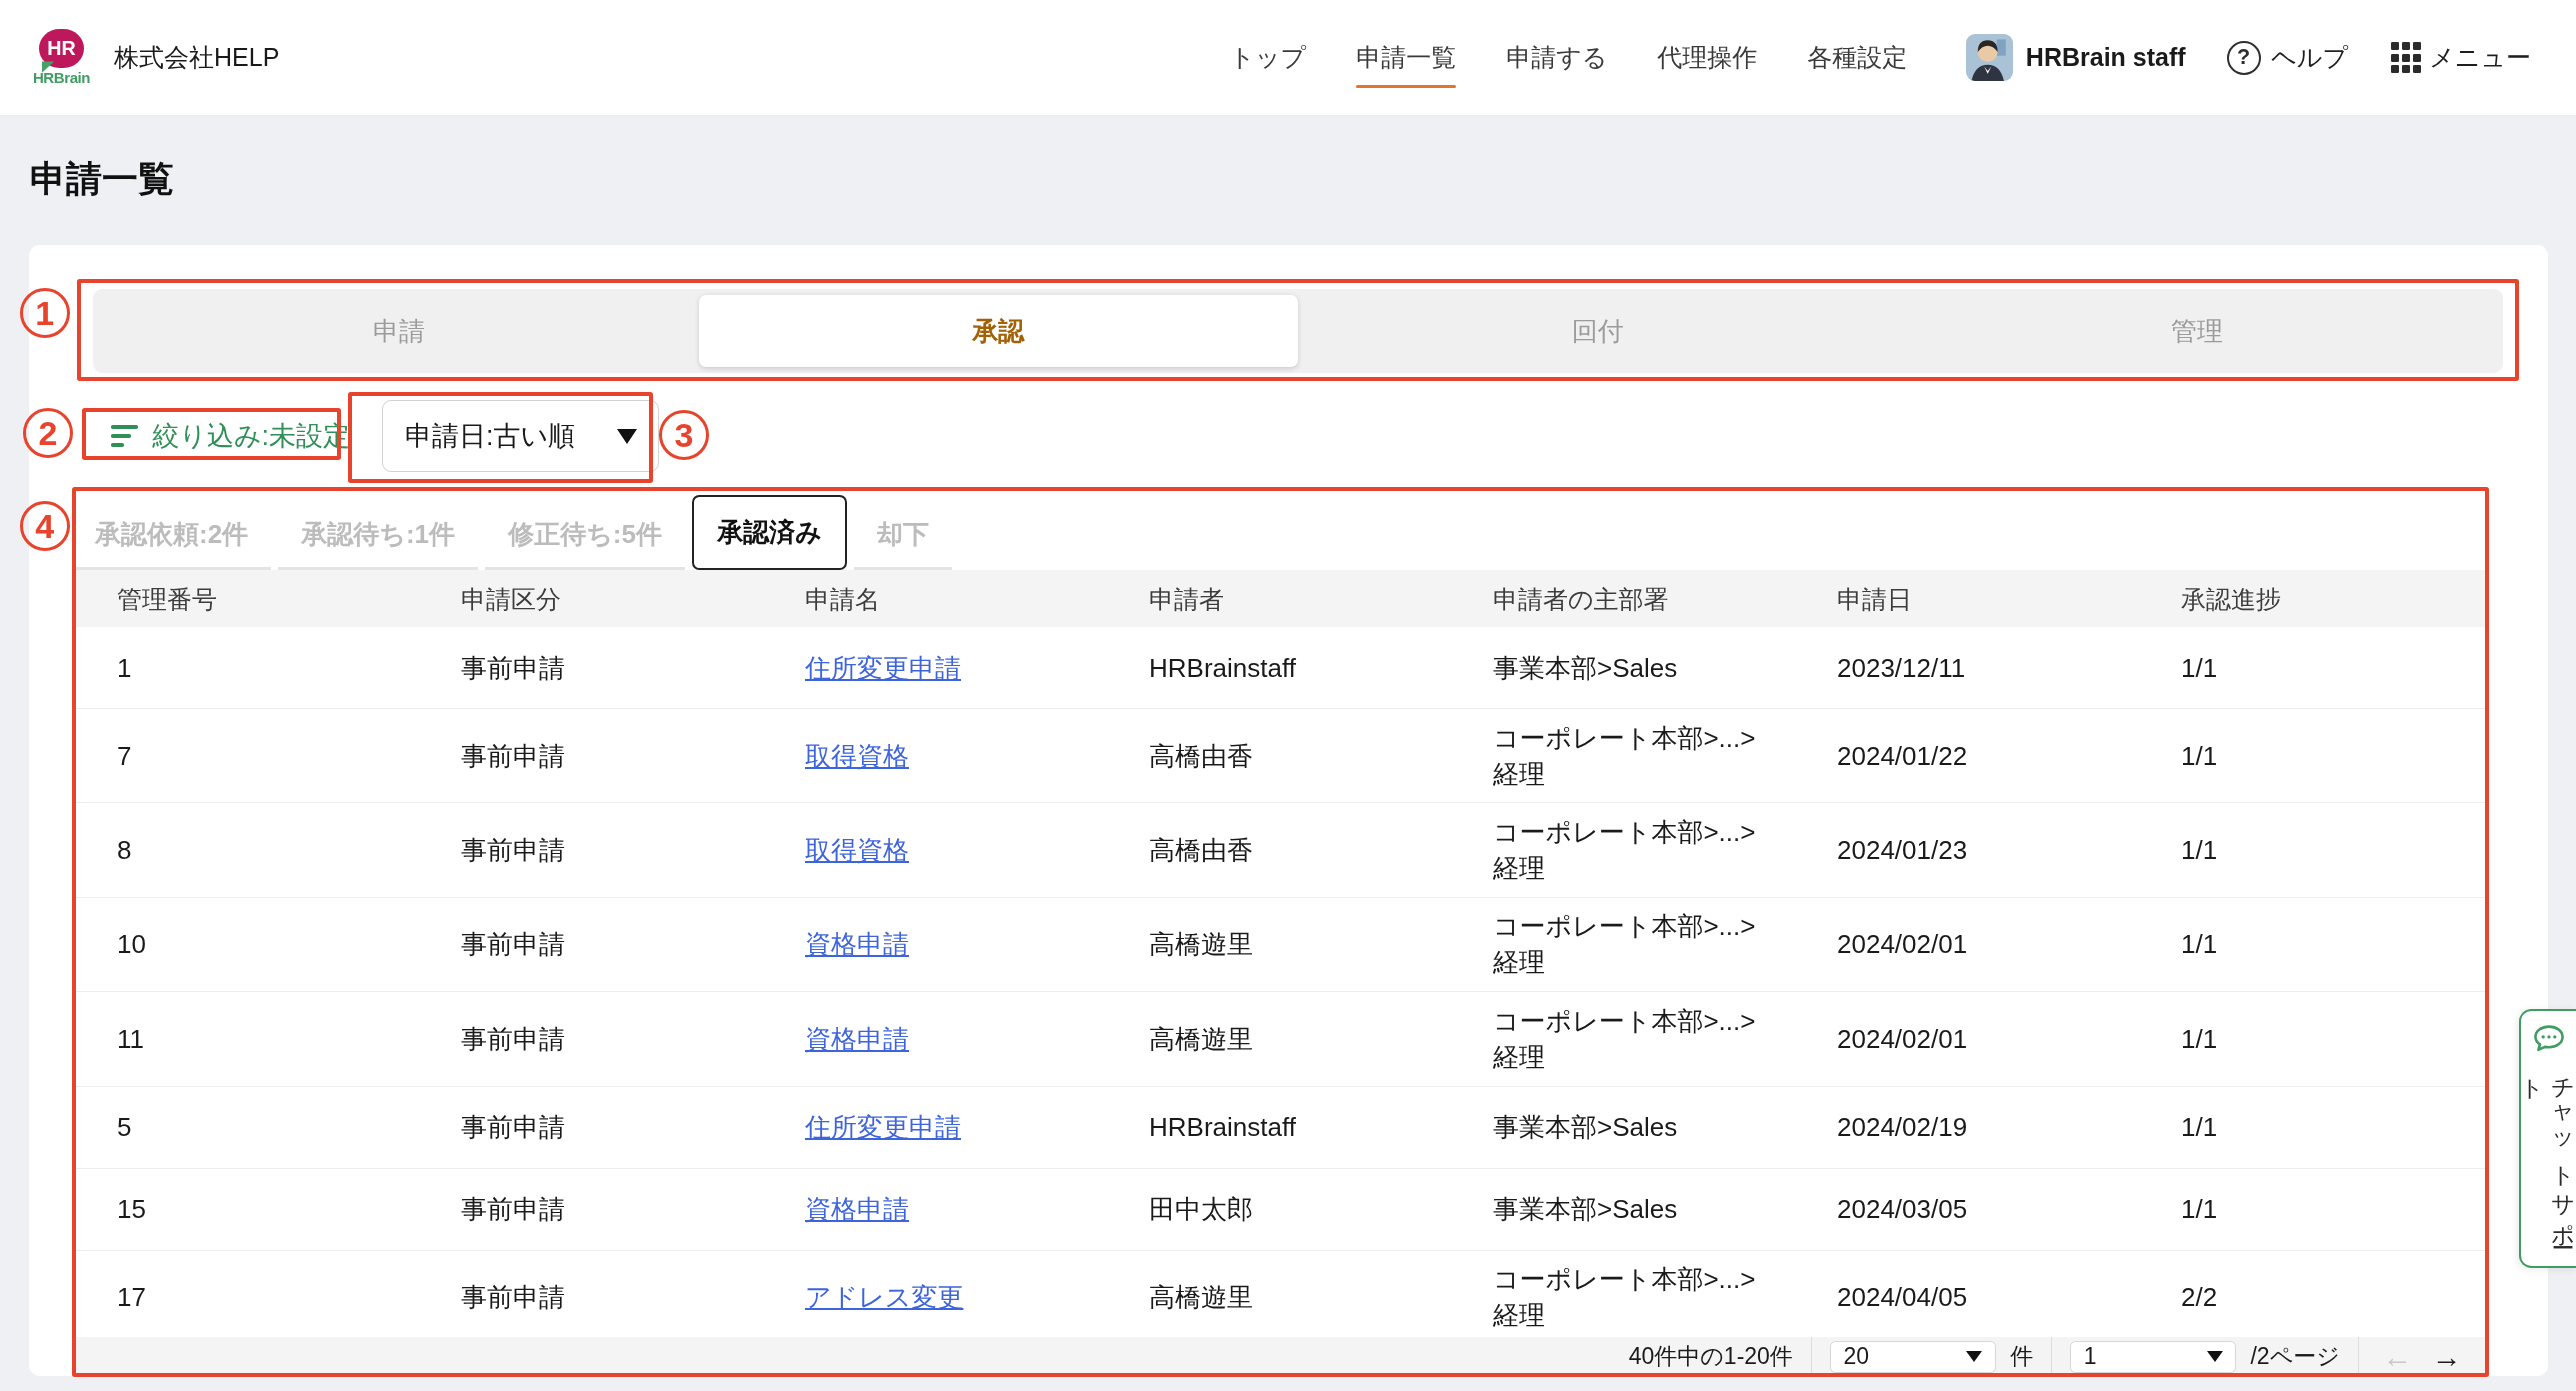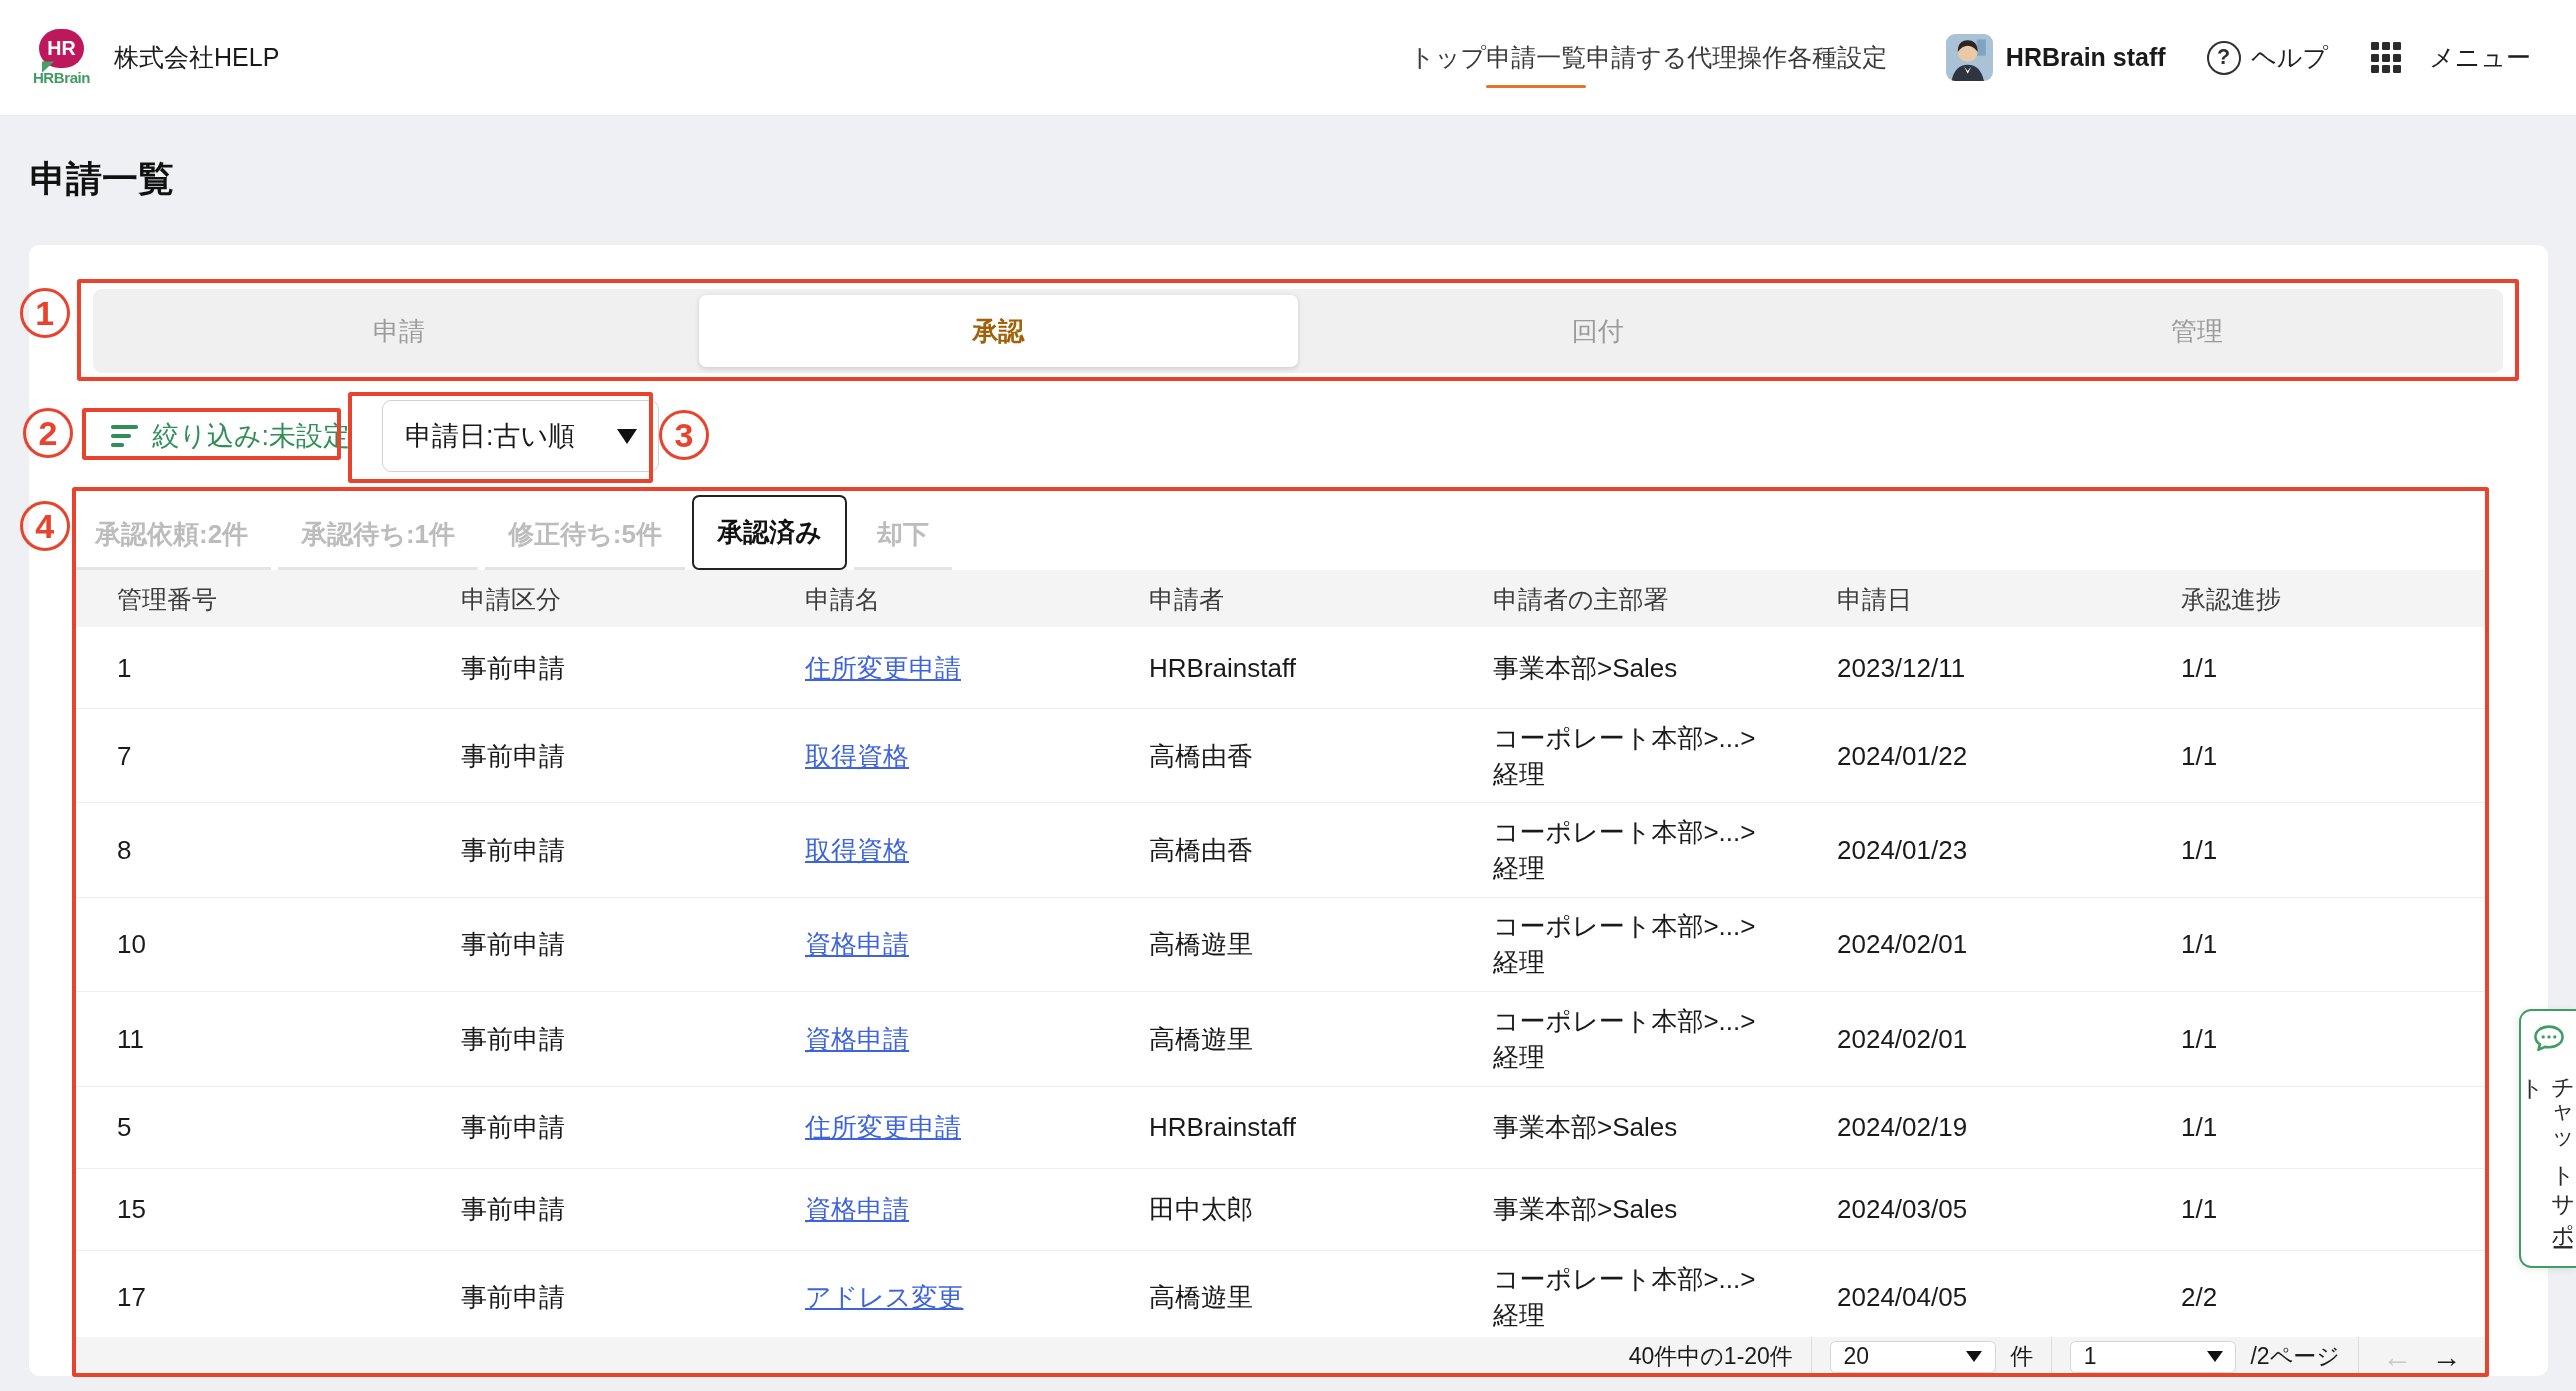--- a/index.html
+++ b/index.html
@@ -9,32 +9,32 @@
   .topbar{height:116px;background:#fff;display:flex;align-items:center;
           padding:0 45px 0 32px;box-sizing:border-box;border-bottom:0.9px solid #e9ebee}
   .logo{display:flex;flex-direction:column;align-items:center;width:59px;cursor:pointer}
   .logo-bubble{width:45px;height:39px;background:#be185d;border-radius:50%/55%;
                display:flex;align-items:center;justify-content:center;position:relative}
   .logo-bubble::after{content:"";position:absolute;left:2.7px;bottom:-5.4px;width:12.5px;height:11.6px;
                       background:#45a164;clip-path:polygon(0 100%,0 0,100% 0)}
   .logo-bubble span{color:#fff;font-weight:bold;font-size:19.7px}
   .logo-brand{font-size:15px;font-weight:bold;color:#3f9c63;margin-top:1.8px;letter-spacing:-0.4px}
   .company{font-size:25px;margin-left:23px}
-  .nav{display:flex;margin-left:auto}
+  .nav{display:flex;gap:50px;margin-left:auto}
   .nav-item{font-size:25px;color:#3a3a3a;position:relative;cursor:pointer;white-space:nowrap}
   .nav-item.active::after{content:"";position:absolute;left:0;right:0;bottom:-14.3px;height:3.6px;
                           background:#e2762f;border-radius:1.8px}
   .user-area{display:flex;align-items:center;margin-left:59px}
   .avatar{width:47px;height:47px;border-radius:9px;overflow:hidden;flex:none;cursor:pointer}
   .user-name{font-size:25px;font-weight:bold;margin-left:12.5px;white-space:nowrap}
   .help{display:flex;align-items:center;gap:10.7px;margin-left:41px;cursor:pointer}
   .help-circle{width:34px;height:34px;border:2.7px solid #2f2f2f;border-radius:50%;display:flex;
                align-items:center;justify-content:center;font-size:21.5px;font-weight:bold;color:#2f2f2f;box-sizing:border-box}
   .help-label,.menu-label{font-size:25px;color:#1f1f1f;white-space:nowrap}
-  .menu{display:flex;align-items:center;gap:28px;margin-left:43px;cursor:pointer}
+  .menu{display:flex;align-items:center;gap:8px;margin-left:43px;cursor:pointer}
   .menu-grid{display:grid;grid-template-columns:repeat(3,8px);gap:3.1px}
   .menu-grid i{width:8px;height:8px;background:#2b2b2b;border-radius:1.3px}
   
   .page-title{font-size:36px;font-weight:bold;margin:39px 0 0 30px;color:#111}
   .card{position:absolute;left:29px;top:245px;width:2519px;height:1131px;background:#fff;
         border-radius:10.7px;box-sizing:border-box;display:flex;flex-direction:column;overflow:hidden}
   
   .segwrap{margin:44px 45px 0 64px}
   .segbar{height:84px;background:#f0f0f1;border-radius:9px;display:flex;padding:6.3px;box-sizing:border-box}
   .seg{flex:1;display:flex;align-items:center;justify-content:center;font-size:26px;color:#9b9b9b;cursor:pointer}

